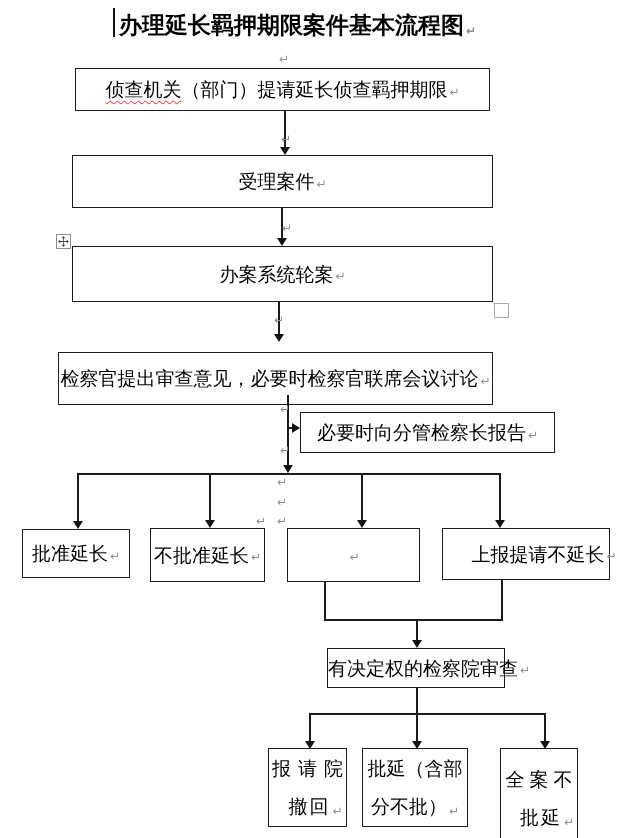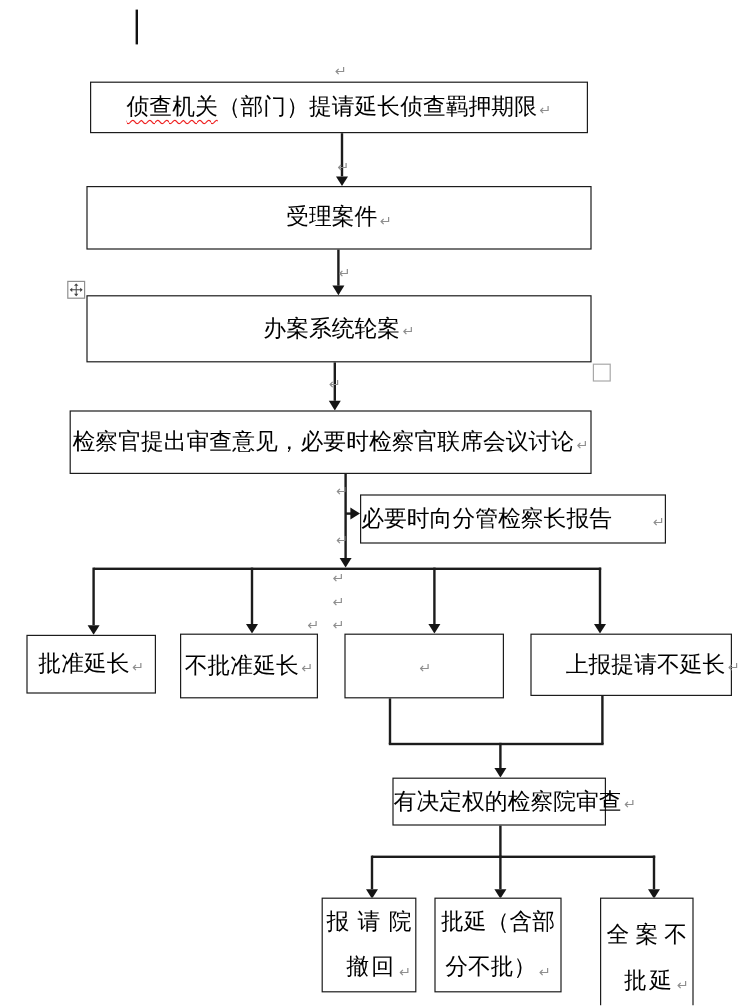--- a/index.html
+++ b/index.html
@@ -39,20 +39,21 @@
     position:absolute;left:494px;top:303px;width:15px;height:15px;box-sizing:border-box;
     border:1.5px solid #a8a8a8;background:#fff;
   }
 </style>
 </head>
 <body>
 
 <div class="stage">
 
   <div class="caret"></div>
+  <div class="title"><span>办理延长羁押期限案件基本流程图</span><span class="pmark">↵</span></div>
 
   <div class="node" style="left:75px;top:68px;width:415px;height:43px;">
     <span class="misspell">侦查机关</span>
       <span>（部门）提请延长侦查羁押期限</span>
       <span class="pmark">↵</span>
   </div>
 
   <div class="vline" style="left:284px;top:111px;height:36px;"></div>
   <div class="ah down" style="left:280px;top:147px;"></div>
 
@@ -74,31 +75,31 @@
   <div class="node" style="left:72px;top:246px;width:421px;height:56px;">
     <span>办案系统轮案</span>
       <span class="pmark">↵</span>
   </div>
 
   <div class="resize-handle"></div>
 
   <div class="vline" style="left:278px;top:302px;height:32px;"></div>
   <div class="ah down" style="left:274px;top:334px;"></div>
 
-  <div class="node" style="left:58px;top:342px;width:435px;height:53px;">
+  <div class="node" style="left:58px;top:352px;width:435px;height:53px;">
     <span>检察官提出审查意见，必要时检察官联席会议讨论</span>
       <span class="pmark">↵</span>
   </div>
 
   <div class="vline" style="left:287px;top:395px;height:70px;"></div>
   <div class="ah down" style="left:283px;top:465px;"></div>
 
   <div class="hline" style="left:288px;top:427px;width:5px;"></div>
   <div class="ah right" style="left:292px;top:423px;"></div>
-  <div class="node" style="left:300px;top:412px;width:255px;height:41px;justify-content:space-between;">
+  <div class="node" style="left:300px;top:412px;width:255px;height:41px;">
     <span>必要时向分管检察长报告</span>
       <span class="pmark">↵</span>
   </div>
 
   <div class="hline" style="left:78px;top:473px;width:423px;"></div>
   <div class="vline" style="left:77px;top:473px;height:48px;"></div>
   <div class="ah down" style="left:73px;top:521px;"></div>
   <div class="vline" style="left:209px;top:473px;height:47px;"></div>
   <div class="ah down" style="left:205px;top:520px;"></div>
   <div class="vline" style="left:361px;top:473px;height:47px;"></div>

